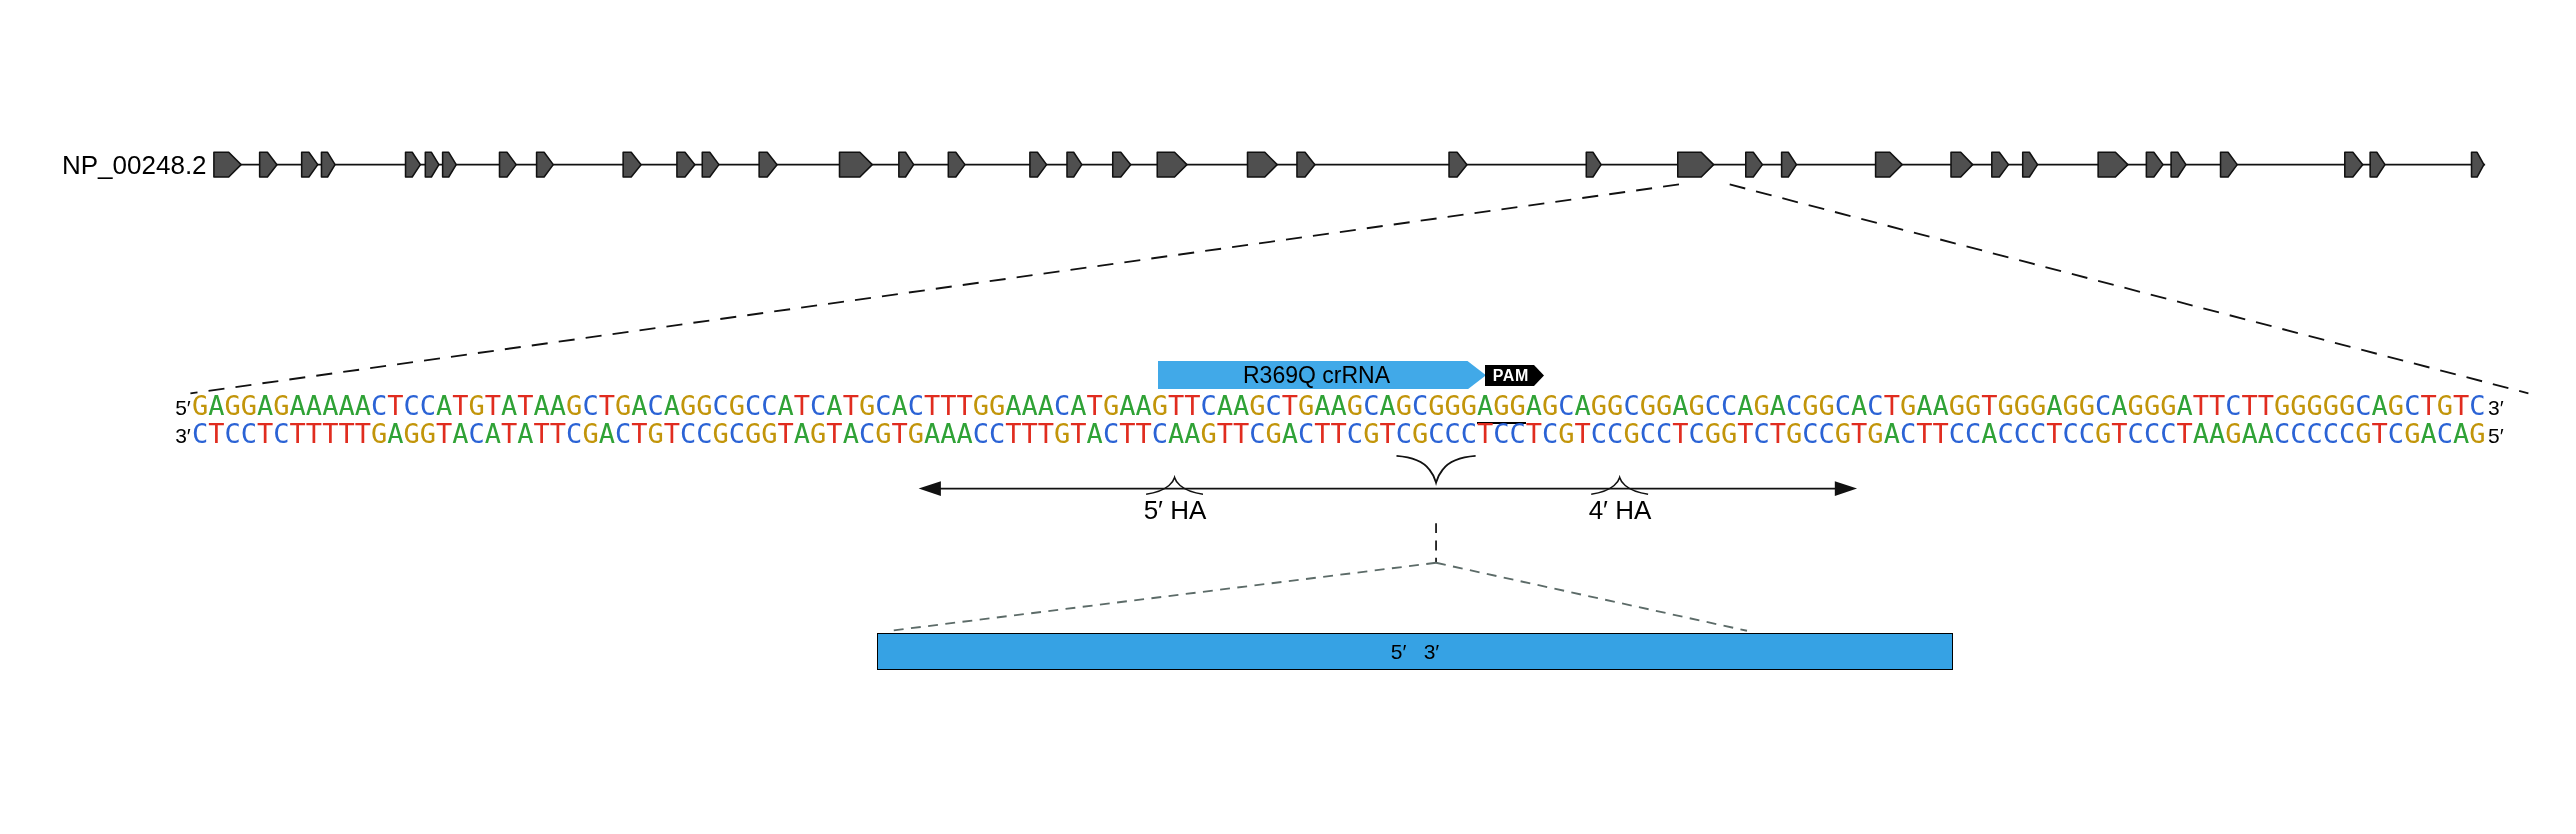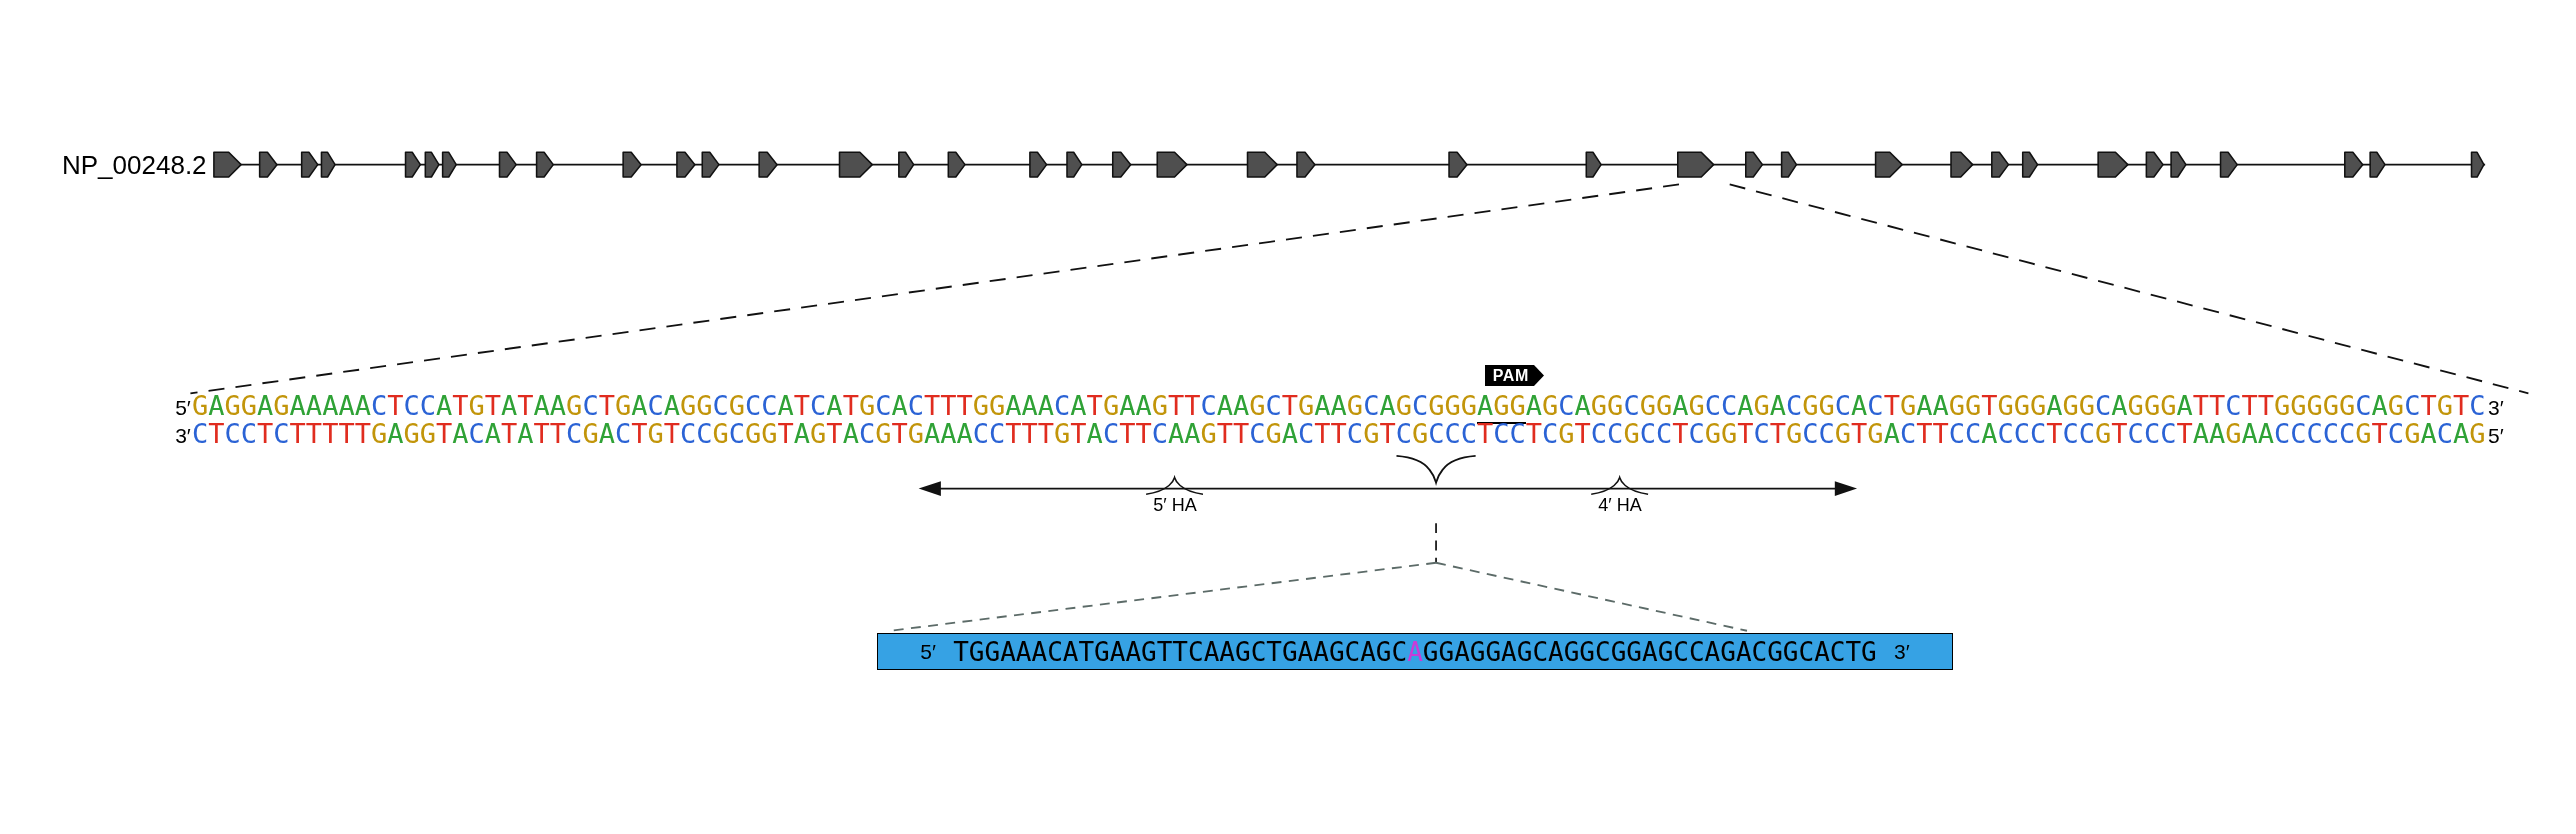--- a/index.html
+++ b/index.html
@@ -35,21 +35,21 @@
     padding-right:11px;box-sizing:border-box;font-size:23px;color:#000;white-space:nowrap;
   }
   .pam-flag{
     position:absolute;top:365px;height:21px;background:var(--pam-bg,#000);
     clip-path:polygon(0 0,calc(100% - 10px) 0,100% 50%,calc(100% - 10px) 100%,0 100%);
     display:flex;align-items:center;justify-content:center;
     padding-right:7.4px;box-sizing:border-box;
     color:var(--pam-fg,#fff);font-size:16px;font-weight:bold;letter-spacing:0.6px;
   }
 
-  .ha-label{position:absolute;top:495px;font-size:18px;transform:translateX(-50%);white-space:nowrap;}
+  .ha-label{position:absolute;top:495px;font-size:26px;transform:translateX(-50%);white-space:nowrap;}
   .ha-label.five{left:1175px;}
   .ha-label.three{left:1620px;}
 
   
   .donor-box{
     position:absolute;left:877px;top:633px;width:1076px;height:37px;
     background:var(--donor-fill,#36a2e4);border:1.9px solid #000;box-sizing:border-box;
     display:flex;align-items:center;justify-content:center;gap:17.3px;
     font-family:"DejaVu Sans Mono",monospace;font-size:26px;color:#000;white-space:pre;
   }
@@ -123,20 +123,23 @@
     <path d="M 1854,799 Q 1878,796 1891,785 Q 1898,779 1900,772 Q 1902,779 1909,785 Q 1922,796 1946,799" fill="none" stroke="#111" stroke-width="2.5"></path>
     <path d="M 2574,799 Q 2598,796 2611,785 Q 2618,779 2620,772 Q 2622,779 2629,785 Q 2642,796 2666,799" fill="none" stroke="#111" stroke-width="2.5"></path>
 
     <line x1="2323" y1="846" x2="2323" y2="910" stroke="#222" stroke-width="3" stroke-dasharray="16 12"></line>
     <line x1="2323" y1="910" x2="1440" y2="1020" stroke="#5c6b68" stroke-width="3" stroke-dasharray="16 12"></line>
     <line x1="2323" y1="910" x2="2826" y2="1020" stroke="#5c6b68" stroke-width="3" stroke-dasharray="16 12"></line>
   </svg>
 
   <div class="gene-label">NP_00248.2</div>
 
+  <div class="crrna-arrow" id="crrna-arrow" style="left: 1158px; width: 328px;">
+    <span>R369Q crRNA</span>
+  </div>
   <div class="pam-flag" id="pam-flag" style="left: 1485px; width: 59px;">
     <span>PAM</span>
   </div>
 
   <div class="seq-row top">
     <span class="end-label">5′</span>
     <span class="seq" id="top-seq"><span style="color:#c2950a">G</span><span style="color:#2fa236">A</span><span style="color:#c2950a">G</span><span style="color:#c2950a">G</span><span style="color:#2fa236">A</span><span style="color:#c2950a">G</span><span style="color:#2fa236">A</span><span style="color:#2fa236">A</span><span style="color:#2fa236">A</span><span style="color:#2fa236">A</span><span style="color:#2fa236">A</span><span style="color:#2b63d5">C</span><span style="color:#e02c1f">T</span><span style="color:#2b63d5">C</span><span style="color:#2b63d5">C</span><span style="color:#2fa236">A</span><span style="color:#e02c1f">T</span><span style="color:#c2950a">G</span><span style="color:#e02c1f">T</span><span style="color:#2fa236">A</span><span style="color:#e02c1f">T</span><span style="color:#2fa236">A</span><span style="color:#2fa236">A</span><span style="color:#c2950a">G</span><span style="color:#2b63d5">C</span><span style="color:#e02c1f">T</span><span style="color:#c2950a">G</span><span style="color:#2fa236">A</span><span style="color:#2b63d5">C</span><span style="color:#2fa236">A</span><span style="color:#c2950a">G</span><span style="color:#c2950a">G</span><span style="color:#2b63d5">C</span><span style="color:#c2950a">G</span><span style="color:#2b63d5">C</span><span style="color:#2b63d5">C</span><span style="color:#2fa236">A</span><span style="color:#e02c1f">T</span><span style="color:#2b63d5">C</span><span style="color:#2fa236">A</span><span style="color:#e02c1f">T</span><span style="color:#c2950a">G</span><span style="color:#2b63d5">C</span><span style="color:#2fa236">A</span><span style="color:#2b63d5">C</span><span style="color:#e02c1f">T</span><span style="color:#e02c1f">T</span><span style="color:#e02c1f">T</span><span style="color:#c2950a">G</span><span style="color:#c2950a">G</span><span style="color:#2fa236">A</span><span style="color:#2fa236">A</span><span style="color:#2fa236">A</span><span style="color:#2b63d5">C</span><span style="color:#2fa236">A</span><span style="color:#e02c1f">T</span><span style="color:#c2950a">G</span><span style="color:#2fa236">A</span><span style="color:#2fa236">A</span><span style="color:#c2950a">G</span><span style="color:#e02c1f">T</span><span style="color:#e02c1f">T</span><span style="color:#2b63d5">C</span><span style="color:#2fa236">A</span><span style="color:#2fa236">A</span><span style="color:#c2950a">G</span><span style="color:#2b63d5">C</span><span style="color:#e02c1f">T</span><span style="color:#c2950a">G</span><span style="color:#2fa236">A</span><span style="color:#2fa236">A</span><span style="color:#c2950a">G</span><span style="color:#2b63d5">C</span><span style="color:#2fa236">A</span><span style="color:#c2950a">G</span><span style="color:#2b63d5">C</span><span style="color:#c2950a">G</span><span style="color:#c2950a">G</span><span style="color:#c2950a">G</span><span class="pam-ul" style="color:#2fa236">A</span><span class="pam-ul" style="color:#c2950a">G</span><span class="pam-ul" style="color:#c2950a">G</span><span style="color:#2fa236">A</span><span style="color:#c2950a">G</span><span style="color:#2b63d5">C</span><span style="color:#2fa236">A</span><span style="color:#c2950a">G</span><span style="color:#c2950a">G</span><span style="color:#2b63d5">C</span><span style="color:#c2950a">G</span><span style="color:#c2950a">G</span><span style="color:#2fa236">A</span><span style="color:#c2950a">G</span><span style="color:#2b63d5">C</span><span style="color:#2b63d5">C</span><span style="color:#2fa236">A</span><span style="color:#c2950a">G</span><span style="color:#2fa236">A</span><span style="color:#2b63d5">C</span><span style="color:#c2950a">G</span><span style="color:#c2950a">G</span><span style="color:#2b63d5">C</span><span style="color:#2fa236">A</span><span style="color:#2b63d5">C</span><span style="color:#e02c1f">T</span><span style="color:#c2950a">G</span><span style="color:#2fa236">A</span><span style="color:#2fa236">A</span><span style="color:#c2950a">G</span><span style="color:#c2950a">G</span><span style="color:#e02c1f">T</span><span style="color:#c2950a">G</span><span style="color:#c2950a">G</span><span style="color:#c2950a">G</span><span style="color:#2fa236">A</span><span style="color:#c2950a">G</span><span style="color:#c2950a">G</span><span style="color:#2b63d5">C</span><span style="color:#2fa236">A</span><span style="color:#c2950a">G</span><span style="color:#c2950a">G</span><span style="color:#c2950a">G</span><span style="color:#2fa236">A</span><span style="color:#e02c1f">T</span><span style="color:#e02c1f">T</span><span style="color:#2b63d5">C</span><span style="color:#e02c1f">T</span><span style="color:#e02c1f">T</span><span style="color:#c2950a">G</span><span style="color:#c2950a">G</span><span style="color:#c2950a">G</span><span style="color:#c2950a">G</span><span style="color:#c2950a">G</span><span style="color:#2b63d5">C</span><span style="color:#2fa236">A</span><span style="color:#c2950a">G</span><span style="color:#2b63d5">C</span><span style="color:#e02c1f">T</span><span style="color:#c2950a">G</span><span style="color:#e02c1f">T</span><span style="color:#2b63d5">C</span></span>
     <span class="end-label right">3′</span>
   </div>
 
@@ -144,19 +147,18 @@
     <span class="end-label">3′</span>
     <span class="seq" id="bottom-seq"><span style="color:#2b63d5">C</span><span style="color:#e02c1f">T</span><span style="color:#2b63d5">C</span><span style="color:#2b63d5">C</span><span style="color:#e02c1f">T</span><span style="color:#2b63d5">C</span><span style="color:#e02c1f">T</span><span style="color:#e02c1f">T</span><span style="color:#e02c1f">T</span><span style="color:#e02c1f">T</span><span style="color:#e02c1f">T</span><span style="color:#c2950a">G</span><span style="color:#2fa236">A</span><span style="color:#c2950a">G</span><span style="color:#c2950a">G</span><span style="color:#e02c1f">T</span><span style="color:#2fa236">A</span><span style="color:#2b63d5">C</span><span style="color:#2fa236">A</span><span style="color:#e02c1f">T</span><span style="color:#2fa236">A</span><span style="color:#e02c1f">T</span><span style="color:#e02c1f">T</span><span style="color:#2b63d5">C</span><span style="color:#c2950a">G</span><span style="color:#2fa236">A</span><span style="color:#2b63d5">C</span><span style="color:#e02c1f">T</span><span style="color:#c2950a">G</span><span style="color:#e02c1f">T</span><span style="color:#2b63d5">C</span><span style="color:#2b63d5">C</span><span style="color:#c2950a">G</span><span style="color:#2b63d5">C</span><span style="color:#c2950a">G</span><span style="color:#c2950a">G</span><span style="color:#e02c1f">T</span><span style="color:#2fa236">A</span><span style="color:#c2950a">G</span><span style="color:#e02c1f">T</span><span style="color:#2fa236">A</span><span style="color:#2b63d5">C</span><span style="color:#c2950a">G</span><span style="color:#e02c1f">T</span><span style="color:#c2950a">G</span><span style="color:#2fa236">A</span><span style="color:#2fa236">A</span><span style="color:#2fa236">A</span><span style="color:#2b63d5">C</span><span style="color:#2b63d5">C</span><span style="color:#e02c1f">T</span><span style="color:#e02c1f">T</span><span style="color:#e02c1f">T</span><span style="color:#c2950a">G</span><span style="color:#e02c1f">T</span><span style="color:#2fa236">A</span><span style="color:#2b63d5">C</span><span style="color:#e02c1f">T</span><span style="color:#e02c1f">T</span><span style="color:#2b63d5">C</span><span style="color:#2fa236">A</span><span style="color:#2fa236">A</span><span style="color:#c2950a">G</span><span style="color:#e02c1f">T</span><span style="color:#e02c1f">T</span><span style="color:#2b63d5">C</span><span style="color:#c2950a">G</span><span style="color:#2fa236">A</span><span style="color:#2b63d5">C</span><span style="color:#e02c1f">T</span><span style="color:#e02c1f">T</span><span style="color:#2b63d5">C</span><span style="color:#c2950a">G</span><span style="color:#e02c1f">T</span><span style="color:#2b63d5">C</span><span style="color:#c2950a">G</span><span style="color:#2b63d5">C</span><span style="color:#2b63d5">C</span><span style="color:#2b63d5">C</span><span style="color:#e02c1f">T</span><span style="color:#2b63d5">C</span><span style="color:#2b63d5">C</span><span style="color:#e02c1f">T</span><span style="color:#2b63d5">C</span><span style="color:#c2950a">G</span><span style="color:#e02c1f">T</span><span style="color:#2b63d5">C</span><span style="color:#2b63d5">C</span><span style="color:#c2950a">G</span><span style="color:#2b63d5">C</span><span style="color:#2b63d5">C</span><span style="color:#e02c1f">T</span><span style="color:#2b63d5">C</span><span style="color:#c2950a">G</span><span style="color:#c2950a">G</span><span style="color:#e02c1f">T</span><span style="color:#2b63d5">C</span><span style="color:#e02c1f">T</span><span style="color:#c2950a">G</span><span style="color:#2b63d5">C</span><span style="color:#2b63d5">C</span><span style="color:#c2950a">G</span><span style="color:#e02c1f">T</span><span style="color:#c2950a">G</span><span style="color:#2fa236">A</span><span style="color:#2b63d5">C</span><span style="color:#e02c1f">T</span><span style="color:#e02c1f">T</span><span style="color:#2b63d5">C</span><span style="color:#2b63d5">C</span><span style="color:#2fa236">A</span><span style="color:#2b63d5">C</span><span style="color:#2b63d5">C</span><span style="color:#2b63d5">C</span><span style="color:#e02c1f">T</span><span style="color:#2b63d5">C</span><span style="color:#2b63d5">C</span><span style="color:#c2950a">G</span><span style="color:#e02c1f">T</span><span style="color:#2b63d5">C</span><span style="color:#2b63d5">C</span><span style="color:#2b63d5">C</span><span style="color:#e02c1f">T</span><span style="color:#2fa236">A</span><span style="color:#2fa236">A</span><span style="color:#c2950a">G</span><span style="color:#2fa236">A</span><span style="color:#2fa236">A</span><span style="color:#2b63d5">C</span><span style="color:#2b63d5">C</span><span style="color:#2b63d5">C</span><span style="color:#2b63d5">C</span><span style="color:#2b63d5">C</span><span style="color:#c2950a">G</span><span style="color:#e02c1f">T</span><span style="color:#2b63d5">C</span><span style="color:#c2950a">G</span><span style="color:#2fa236">A</span><span style="color:#2b63d5">C</span><span style="color:#2fa236">A</span><span style="color:#c2950a">G</span></span>
     <span class="end-label right">5′</span>
   </div>
 
   <div class="ha-label five">5′ HA</div>
   <div class="ha-label three">4′ HA</div>
 
   <div class="donor-box">
     <span class="donor-label">5′</span>
-    <span class="donor-seq"><span>TGGAAACATGAAGTTCAAGCTGAAGCAGC</span><span class="mutant">A</span><span>GGAGGAGCAGGCGGAGCCAGACGGCACTG</span></span>
     <span class="donor-label">3′</span>
   </div>
 
 
 </div>
 
 
 </body></html>

